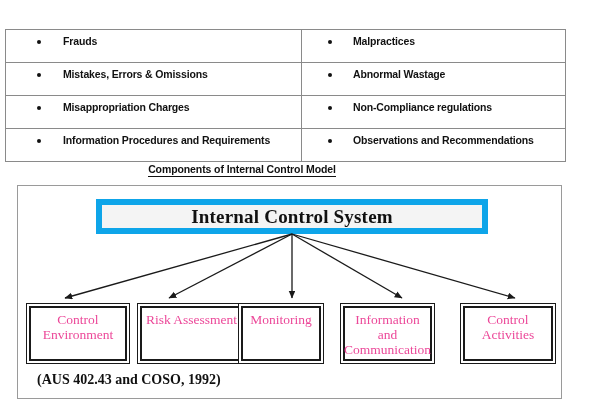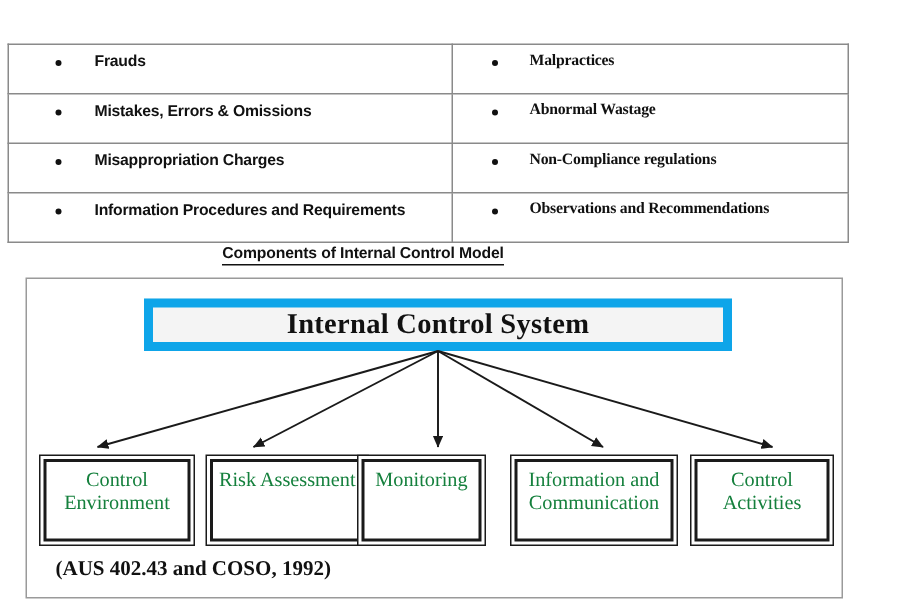--- a/index.html
+++ b/index.html
@@ -27,21 +27,21 @@
     table-layout: fixed;
     margin-top: 12px;
   }
   .issues-table td {
     border: 1px solid #8a8a8a;
     padding: 0;
     vertical-align: top;
     height: 32px;
   }
   .issues-table td.col-left { width: 295px; }
-  .issues-table td.col-right { width: 263px; font-family: Liberation Serif, serif; }
+  .issues-table td.col-right { width: 263px; }
 
   .cell-inner {
     display: flex;
     align-items: flex-start;
     padding-top: 4px;
   }
   .bullet-dot {
     flex: 0 0 auto;
     width: 4px;
     height: 4px;
@@ -141,29 +141,29 @@
     background: #ffffff;
     display: flex;
     align-items: flex-start;
     justify-content: center;
     padding-top: 4px;
   }
   .component-label {
     font-family: "Liberation Serif", serif;
     font-size: 13.5px;
     line-height: 15px;
-    color: #15803d;
+    color: #ec4899;
     text-align: center;
   }
 
   
   .cb-0 { left: 8px;   width: 104px; }   
   .cb-1 { left: 119px; width: 109px;  }   
   .cb-2 { left: 220px; width: 86px;  }   
-  .cb-3 { left: 322px; width: 112px; }   
+  .cb-3 { left: 322px; width: 95px; }   
   .cb-4 { left: 442px; width: 96px;  }   
 
   
   .source-note {
     position: absolute;
     left: 19px;          
     top: 186px;          
     font-family: "Liberation Serif", serif;
     font-size: 14px;
     font-weight: bold;

